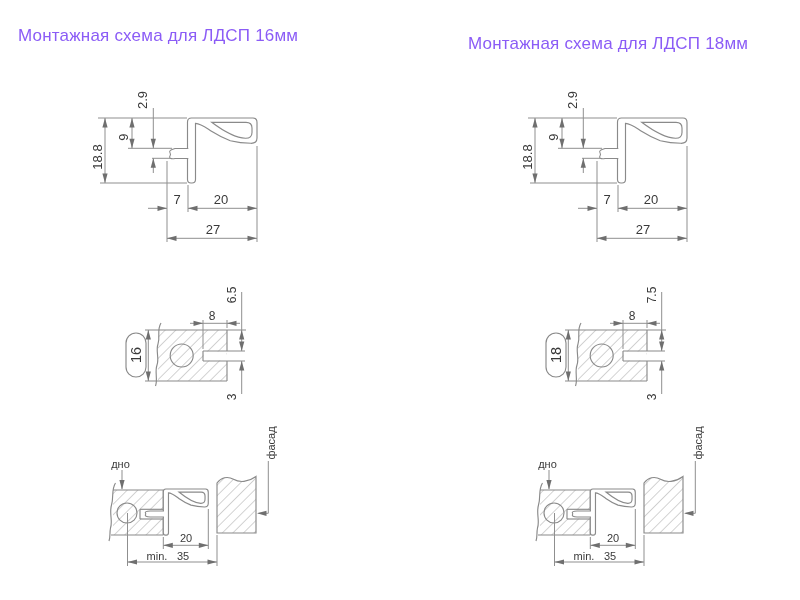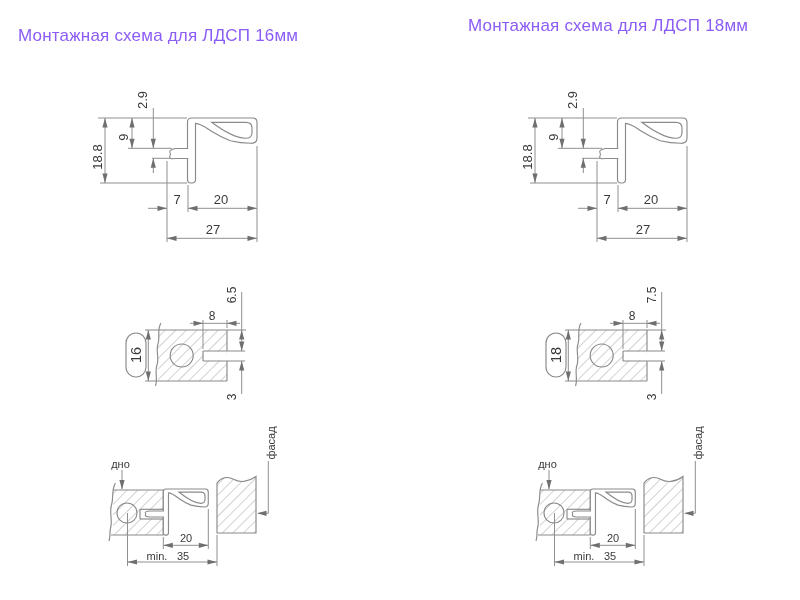--- a/index.html
+++ b/index.html
@@ -171,21 +171,21 @@
     </g>
     <g>
       <text class="t11" x="40.5" y="44" text-anchor="middle" dy="0.35em">дно</text>
       <text class="t11" transform="rotate(-90 191 23)" x="191" y="23" text-anchor="middle" dy="0.35em">фасад</text>
       <text class="t11" x="106" y="118" text-anchor="middle" dy="0.35em">20</text>
       <text class="t11" x="77" y="136.5" text-anchor="middle" dy="0.35em">min.</text>
       <text class="t11" x="103" y="136.5" text-anchor="middle" dy="0.35em">35</text>
     </g>
   </svg>
 
-  <div class="title" style="left:468px;top:16px">Монтажная схема для ЛДСП 18мм</div>
+  <div class="title" style="left:468px;top:34px">Монтажная схема для ЛДСП 18мм</div>
 
   <svg class="dwg" style="left:490px;top:85px" width="220" height="170" viewBox="0 0 220 170">
     <g>
       <line class="ln" x1="38" y1="33" x2="127" y2="33"></line>
       <line class="ln" x1="40" y1="98" x2="127" y2="98"></line>
       <line class="ln" x1="68" y1="63.3" x2="112" y2="63.3"></line>
       <line class="ln" x1="92" y1="73.3" x2="112" y2="73.3"></line>
       <line class="ln" x1="45" y1="33" x2="45" y2="98"></line>
       <use href="#ah" class="ah" transform="translate(45,33) rotate(-90)"></use>
         <use href="#ah" class="ah" transform="translate(45,98) rotate(90)"></use>

